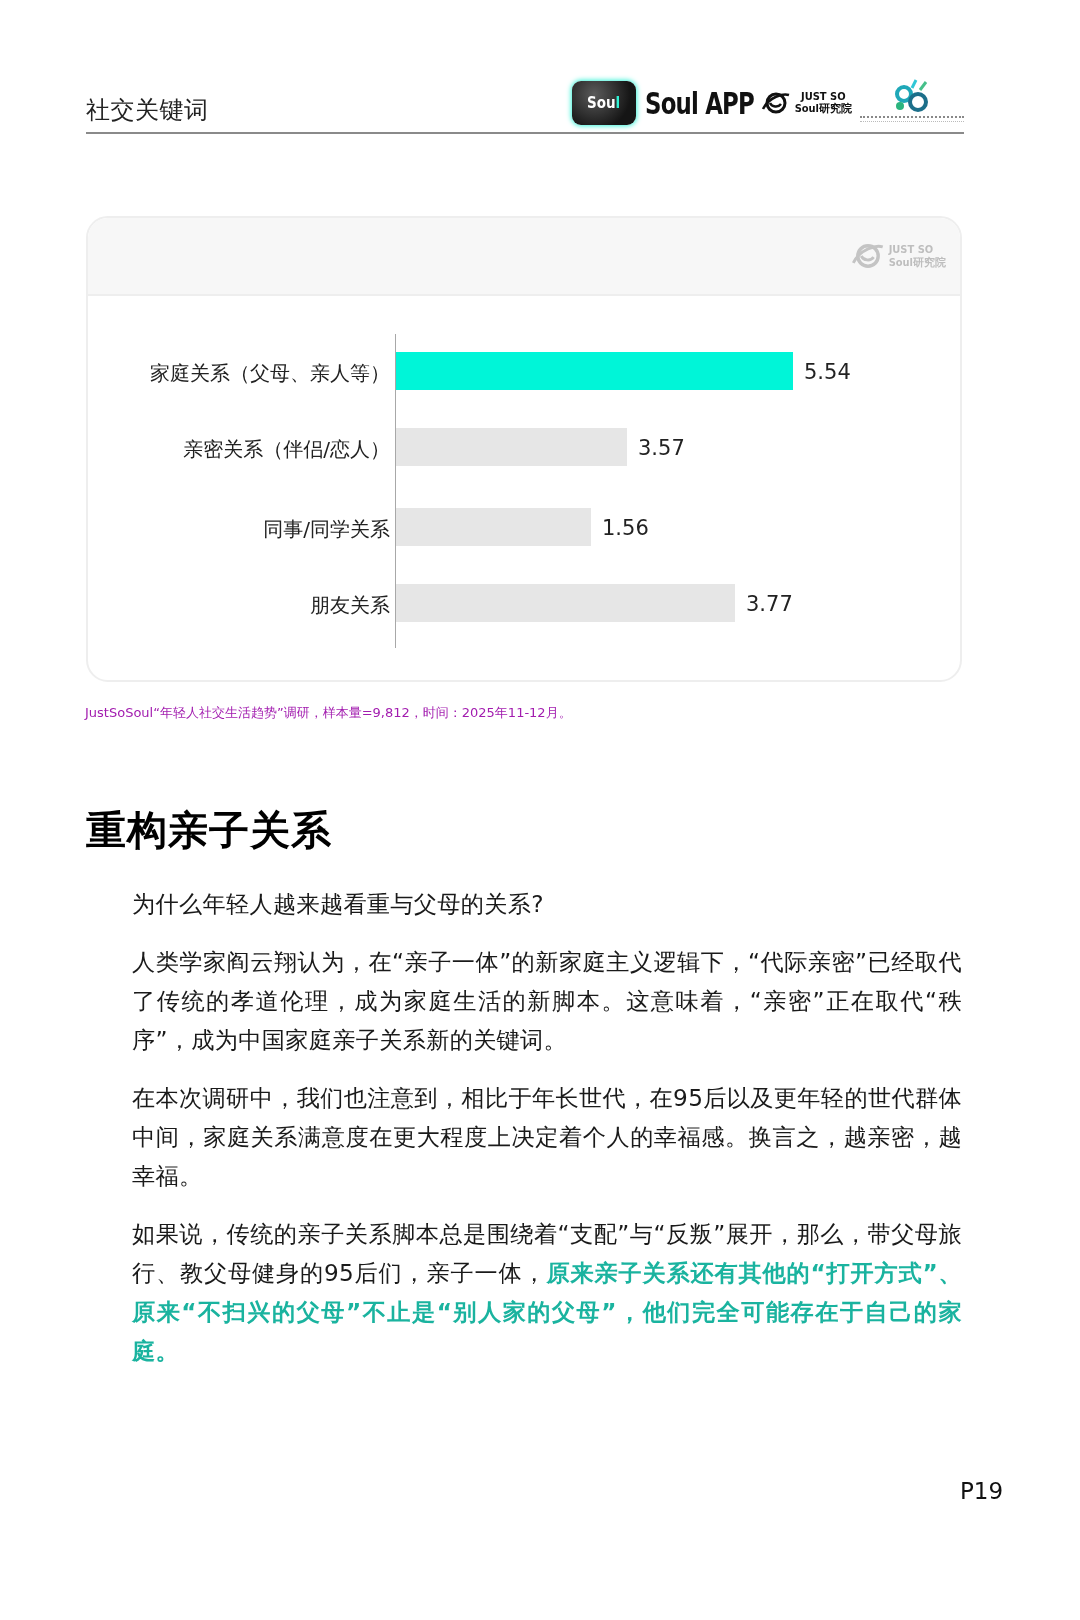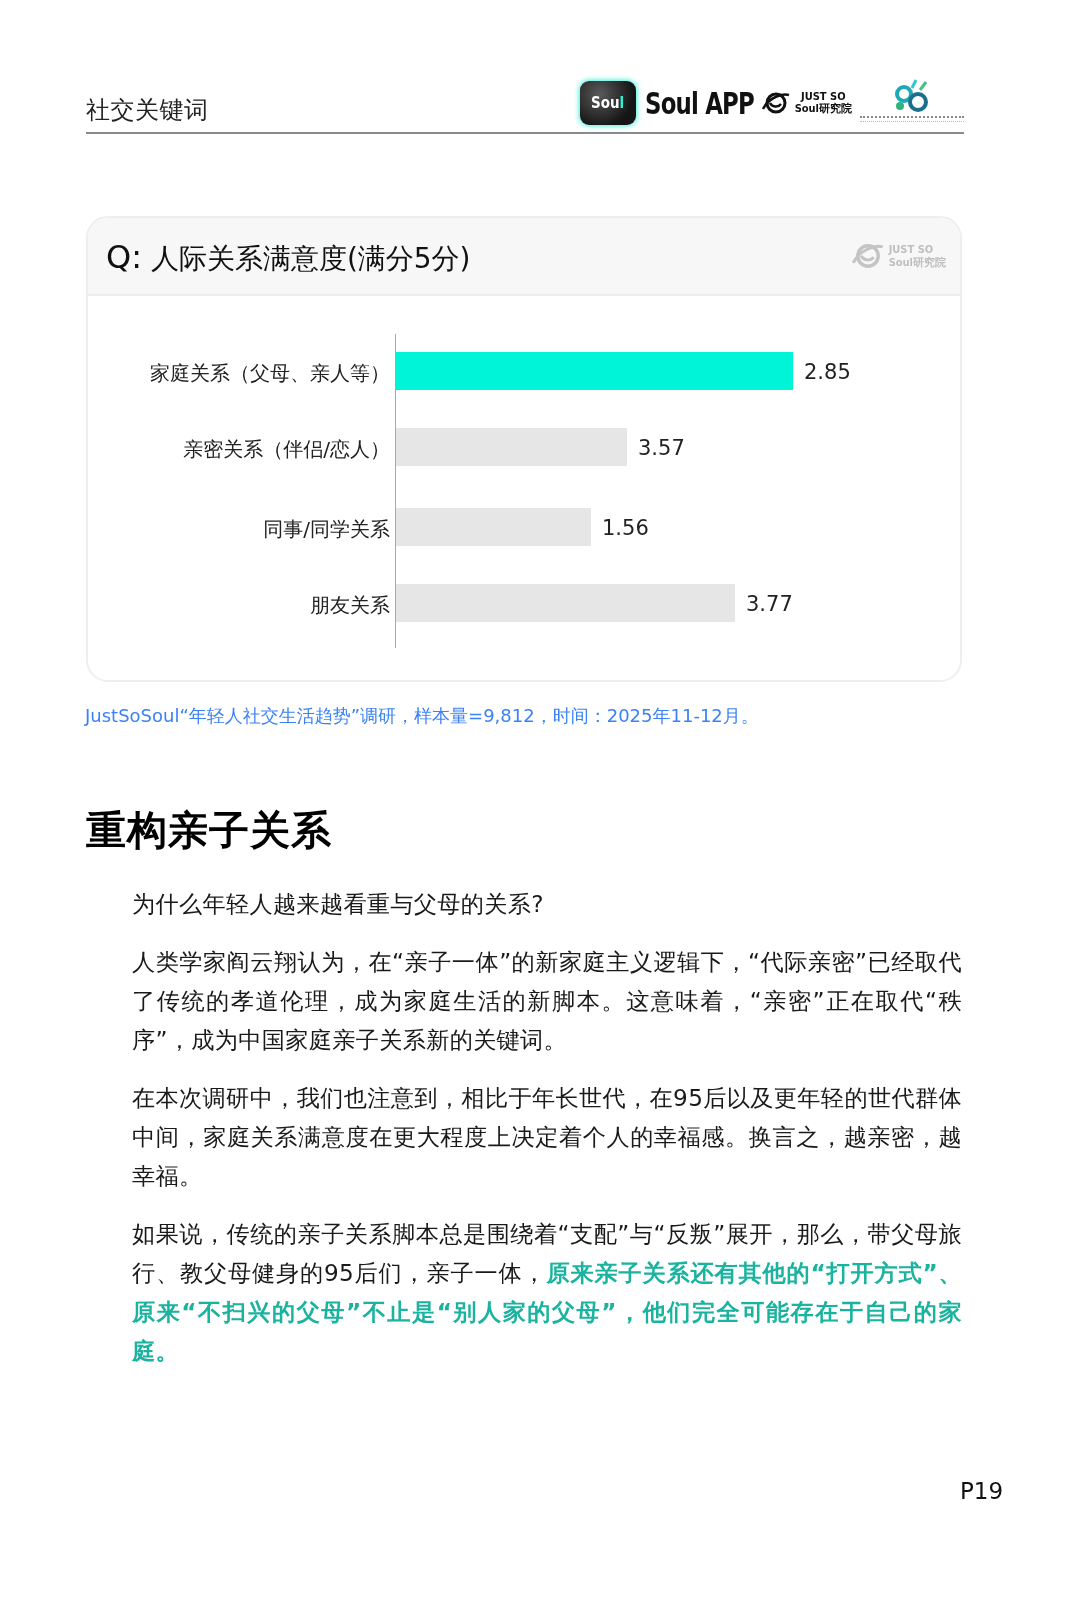--- a/index.html
+++ b/index.html
@@ -4,21 +4,21 @@
 <style>
   * { box-sizing: border-box; margin: 0; padding: 0; }
   html, body { width: 1080px; height: 1620px; background: #ffffff; overflow: hidden; }
   body { position: relative; font-family: "DejaVu Sans", "Liberation Sans", sans-serif; color: #111; }
 
   
   .header { position: absolute; left: 86px; top: 72px; width: 878px; height: 62px; border-bottom: 2px solid #8a8a8a; text-align: center; }
   .kicker { position: absolute; left: 0; top: 22px; font-size: 24px; color: #222; letter-spacing: 0.5px; }
   .headline { position: absolute; left: 133px; top: 6px; font-size: 43px; font-weight: bold; color: #000; letter-spacing: 1px; }
   .logos { position: absolute; right: 0; top: 6px; height: 50px; display: flex; align-items: center; }
-  .soul-icon { width: 56px; height: 44px; border-radius: 9px; background: radial-gradient(circle at 35% 30%, #5a5a5a, #151515 70%); box-shadow: 0 0 5px 1px #37f2d8; display: flex; align-items: center; justify-content: center; color: #fff; font-size: 15px; font-weight: bold; font-family: "DejaVu Sans Condensed","DejaVu Sans", sans-serif; }
+  .soul-icon { width: 64px; height: 44px; border-radius: 9px; background: radial-gradient(circle at 35% 30%, #5a5a5a, #151515 70%); box-shadow: 0 0 5px 1px #37f2d8; display: flex; align-items: center; justify-content: center; color: #fff; font-size: 15px; font-weight: bold; font-family: "DejaVu Sans Condensed","DejaVu Sans", sans-serif; }
   .soul-icon .l { color: #2ff0d3; }
   .soul-app { margin-left: 9px; font-size: 31px; font-weight: bold; color: #111; letter-spacing: -1px; font-family: "DejaVu Sans Condensed","DejaVu Sans", sans-serif; transform: scaleX(0.82); transform-origin: left center; width: 108px; white-space: nowrap; }
   .jss-logo { display: flex; align-items: center; margin-left: 8px; }
   .jss-text { margin-left: 4px; line-height: 12px; font-size: 11px; font-weight: bold; color: #111; font-family: "DejaVu Sans Condensed","DejaVu Sans", sans-serif; }
   .partner { margin-left: 8px; width: 104px; height: 50px; position: relative; }
   .partner .sub { position: absolute; left: 0; bottom: 6px; width: 104px; height: 6px; border-top: 2px dotted #888; border-bottom: 1px dotted #bbb; }
 
   
   .card { position: absolute; left: 86px; top: 216px; width: 876px; height: 466px; border: 2px solid #eeeeee; border-radius: 22px; background: #ffffff; }
   .card-head { height: 78px; background: #f7f7f7; border-radius: 20px 20px 0 0; border-bottom: 2px solid #eeeeee; position: relative; }
@@ -28,21 +28,21 @@
   .wm .t { margin-left: 4px; font-size: 11px; line-height: 13px; font-weight: bold; color: #555; font-family: "DejaVu Sans Condensed","DejaVu Sans", sans-serif; }
 
   .chart { position: absolute; left: 0; top: 80px; width: 872px; height: 380px; padding-left: 44px; }
   .axis { position: absolute; left: 307px; top: 36px; width: 1px; height: 314px; background: #a8a8a8; }
   .row { position: absolute; left: 0; width: 872px; height: 40px; }
   .cat { position: absolute; right: 570px; top: 8px; font-size: 20px; color: #222; white-space: nowrap; }
   .bar { position: absolute; left: 308px; top: 0; height: 38px; background: #e6e6e6; }
   .bar.hl { background: #00f5d8; }
   .val { position: absolute; top: 8px; font-size: 21px; color: #222; }
 
-  .source { position: absolute; left: 85px; top: 704px; font-size: 18px; color: #3b82f6; white-space: nowrap; }
+  .source { position: absolute; left: 85px; top: 704px; font-size: 13px; color: #a21caf; white-space: nowrap; }
 
   
   .section-title { position: absolute; left: 86px; top: 803px; font-size: 40px; font-weight: bold; color: #000; letter-spacing: 1px; }
   .para { position: absolute; left: 86px; width: 876px; font-size: 23.2px; line-height: 39px; color: #1a1a1a; text-align: justify; letter-spacing: 0.3px; }
   .indent { padding-left: 46px; }
   .teal { color: #1ab39f; font-weight: bold; }
 
   .page-num { position: absolute; left: 960px; top: 1478px; font-size: 23px; color: #111; }
 </style>
 </head>
@@ -75,44 +75,40 @@
         <path d="M60 12 L66 4" stroke="#46c08a" stroke-width="3"></path>
         <circle cx="40" cy="28" r="4" fill="#2bb47e"></circle>
       </svg>
       <div class="sub"></div>
     </div>
   </div>
 </div>
 
 <div class="card">
   <div class="card-head">
-    <div class="card-title">
-      <span class="q">Q:</span>
-      <span>人际关系满意度(满分5分)</span>
-    </div>
     <div class="wm">
       <svg width="34" height="32" viewBox="0 0 30 28">
         <circle cx="15" cy="14" r="9" fill="none" stroke="#666" stroke-width="3"></circle>
         <path d="M2 20 C8 8, 22 4, 28 6" fill="none" stroke="#666" stroke-width="2.5"></path>
         <path d="M9 14 C11 18, 17 19, 20 15" fill="none" stroke="#666" stroke-width="2.5"></path>
       </svg>
       <div class="t">
         <div>JUST SO</div>
         <div>Soul研究院</div>
       </div>
     </div>
   </div>
 
   <div class="chart">
     <div class="axis"></div>
 
     <div class="row" style="top:54px">
       <span class="cat">家庭关系（父母、亲人等）</span>
       <div class="bar hl" style="width:397px"></div>
-      <span class="val" style="left:716px">2.85</span>
+      <span class="val" style="left:716px">5.54</span>
     </div>
 
     <div class="row" style="top:130px">
       <span class="cat">亲密关系（伴侣/恋人）</span>
       <div class="bar" style="width:231px"></div>
       <span class="val" style="left:550px">3.57</span>
     </div>
 
     <div class="row" style="top:210px">
       <span class="cat">同事/同学关系</span>

